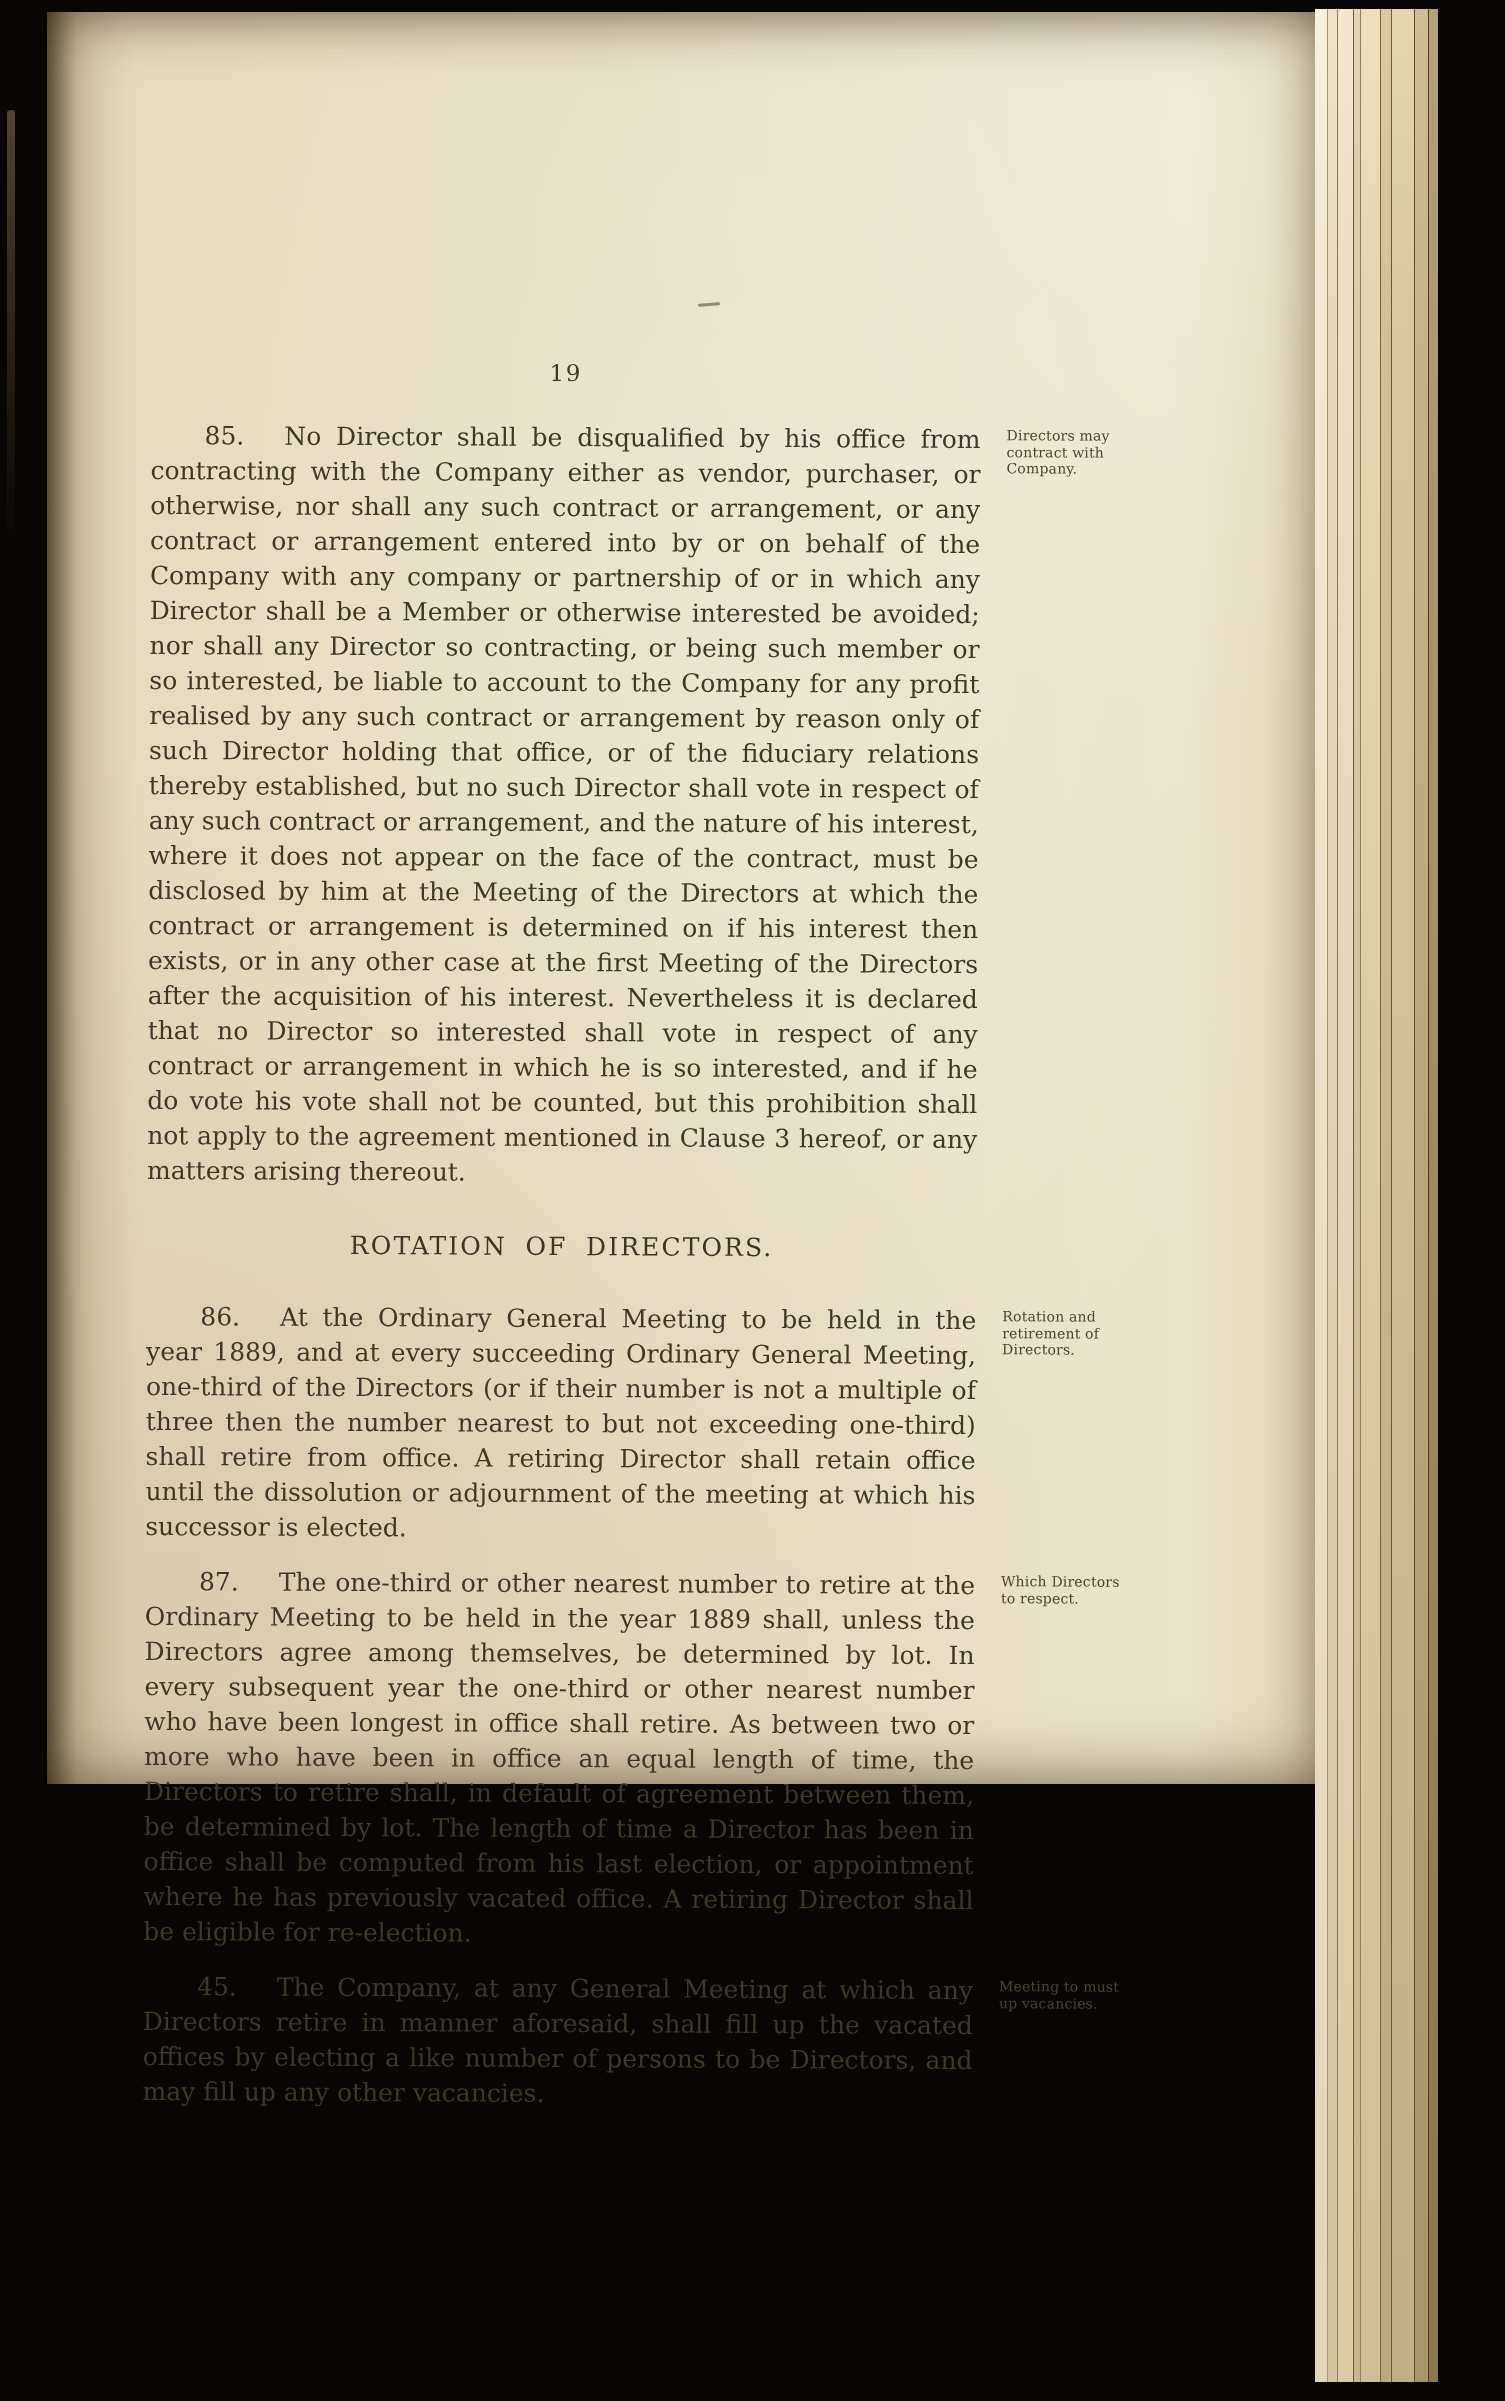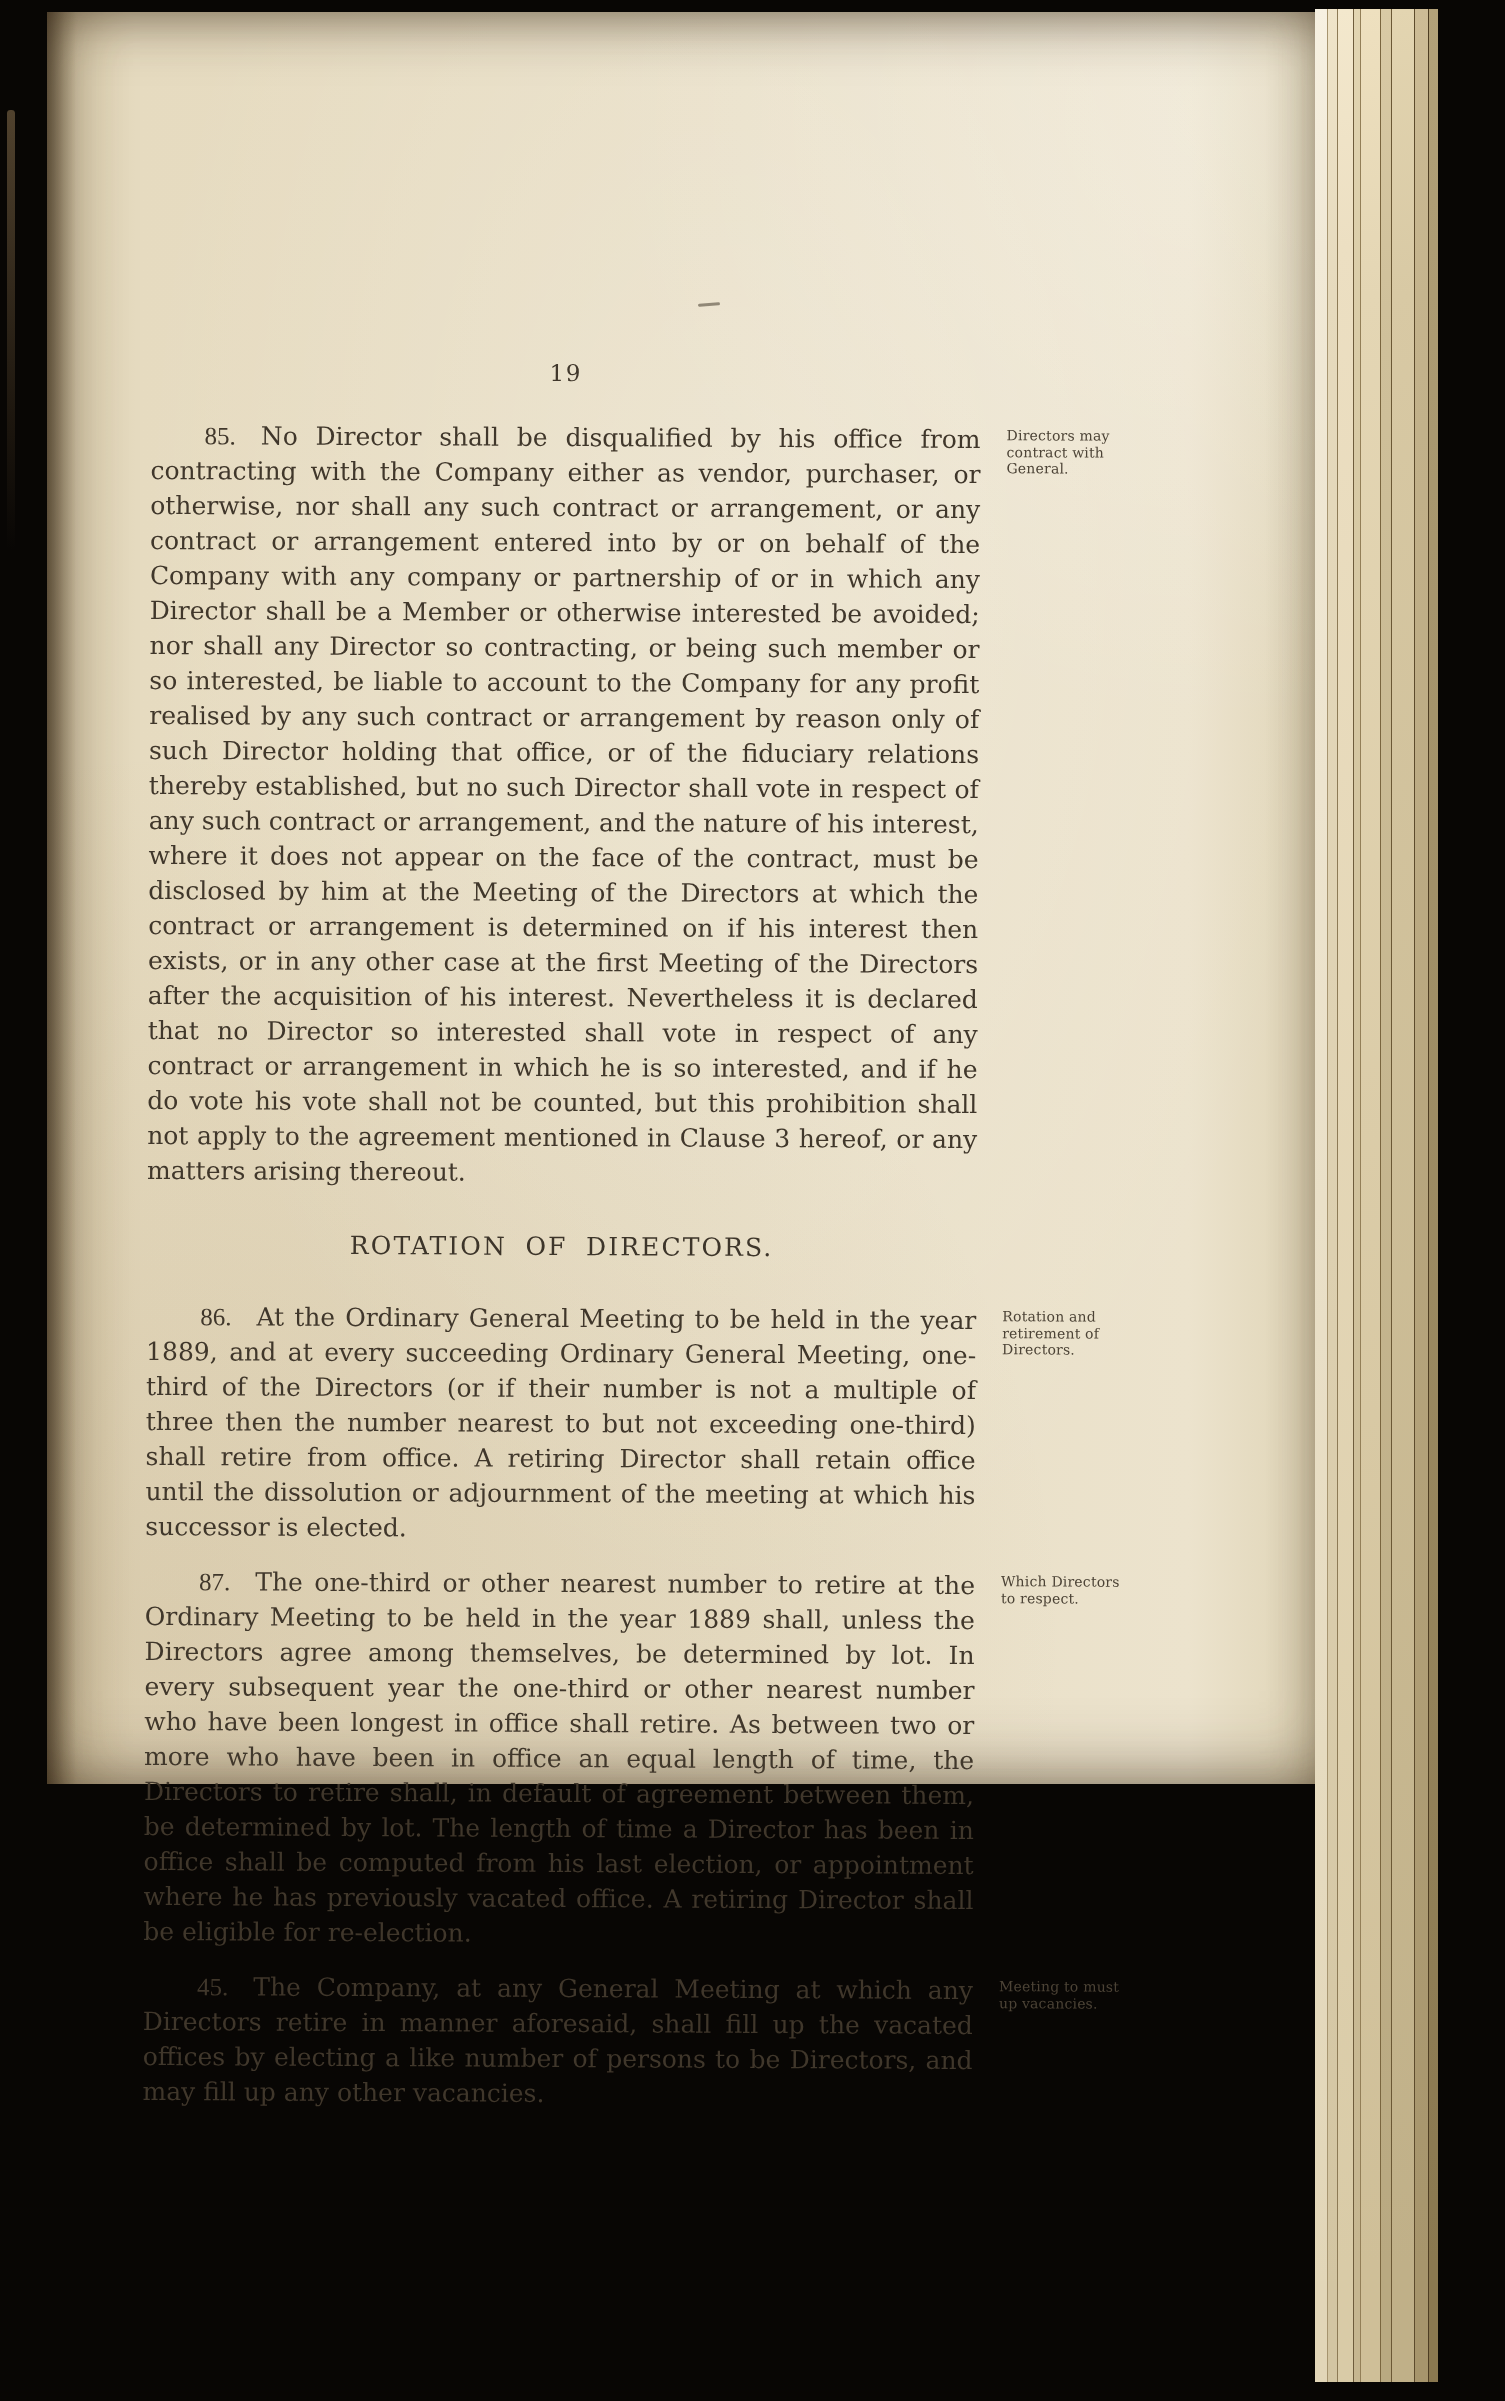--- a/index.html
+++ b/index.html
@@ -42,21 +42,21 @@
     color:#40372b;font-size:25px;line-height:35px;
     transform:rotate(0.28deg);transform-origin:left top;
   }
   .page-number{
     text-align:center;font-size:23px;letter-spacing:1.7px;margin:0 0 29px 0;
   }
   .clause{position:relative;margin:0 0 20px 0;}
   .body-text{
     margin:0;text-align:justify;text-indent:54px;
   }
-  .clause-num{margin-right:25px;font-family:Liberation Serif, serif;}
+  .clause-num{margin-right:40px;}
   .side-note{
     position:absolute;left:856px;top:5px;width:137px;
     font-size:14px;line-height:16.5px;color:#4c4336;text-indent:0;
     letter-spacing:0.2px;
   }
   .section-heading{
     margin:39px 0 37px 0;text-align:center;font-weight:normal;
     font-size:25px;letter-spacing:2.1px;word-spacing:8.5px;color:#3d352a;
   }
   
@@ -84,21 +84,21 @@
   <div class="page">
     <div class="binding-shadow"></div>
     <div class="ink-mark"></div>
 
     <div class="content">
 
       <div class="page-number">19</div>
 
       <div class="clause">
         <p class="body-text"><span class="clause-num">85.</span><span>No Director shall be disqualified by his office from contracting with the Company either as vendor, purchaser, or otherwise, nor shall any such contract or arrangement, or any contract or arrangement entered into by or on behalf of the Company with any company or partnership of or in which any Director shall be a Member or otherwise interested be avoided; nor shall any Director so contracting, or being such member or so interested, be liable to account to the Company for any profit realised by any such contract or arrangement by reason only of such Director holding that office, or of the fiduciary relations thereby established, but no such Director shall vote in respect of any such contract or arrangement, and the nature of his interest, where it does not appear on the face of the contract, must be disclosed by him at the Meeting of the Directors at which the contract or arrangement is determined on if his interest then exists, or in any other case at the first Meeting of the Directors after the acquisition of his interest. Nevertheless it is declared that no Director so interested shall vote in respect of any contract or arrangement in which he is so interested, and if he do vote his vote shall not be counted, but this prohibition shall not apply to the agreement mentioned in Clause 3 hereof, or any matters arising thereout.</span></p>
-        <div class="side-note">Directors may contract with General.</div>
+        <div class="side-note">Directors may contract with Company.</div>
       </div>
 
       <h2 class="section-heading">ROTATION OF DIRECTORS.</h2>
 
       <div class="clause">
         <p class="body-text"><span class="clause-num">86.</span><span>At the Ordinary General Meeting to be held in the year 1889, and at every succeeding Ordinary General Meeting, one-third of the Directors (or if their number is not a multiple of three then the number nearest to but not exceeding one-third) shall retire from office. A retiring Director shall retain office until the dissolution or adjournment of the meeting at which his successor is elected.</span></p>
         <div class="side-note">Rotation and retirement of Directors.</div>
       </div>
 
       <div class="clause">

